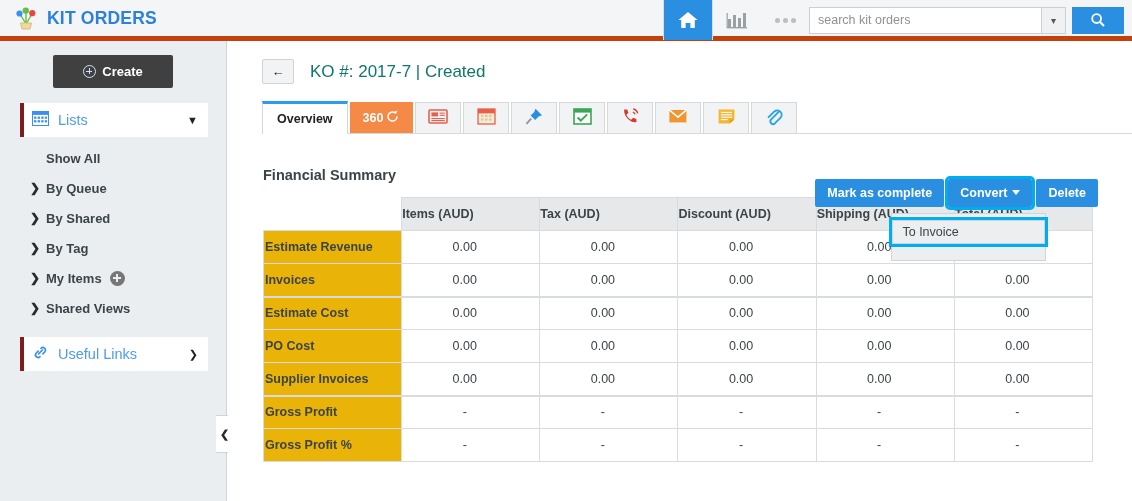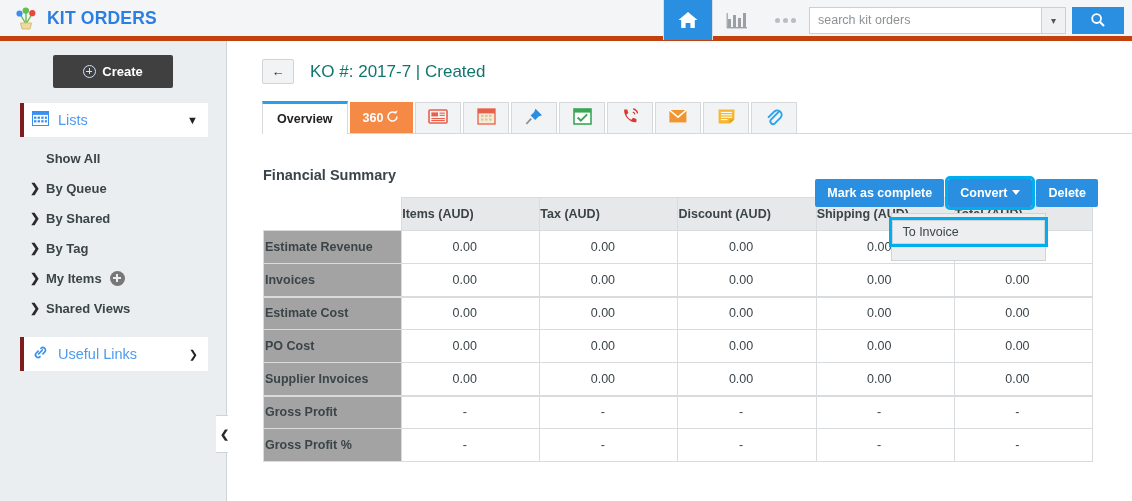--- a/index.html
+++ b/index.html
@@ -219,21 +219,21 @@
   table.fin th, table.fin td {
     border: 1px solid #d9dcdf;
     height: 33px; font-size: 12.5px; color: #3b4448;
   }
   table.fin th {
     background: #e7e8ea; font-weight: bold;
     text-align: left; padding-left: 0;
   }
   table.fin th.rh { background: transparent; border: none; }
   table.fin td.rh {
-    background: #a3a3a3; font-weight: bold; 
+    background: #eab308; font-weight: bold; 
     width: 202px;
   }
   table.fin td.val { text-align: center; padding-right: 13px; background: #fff; }
   table.fin tr.sep td { border-top: 2px solid #d9dcdf; }
   table.fin td.dash { text-align: center; }
 </style>
 </head>
 <body>
 
 <div class="topbar">

